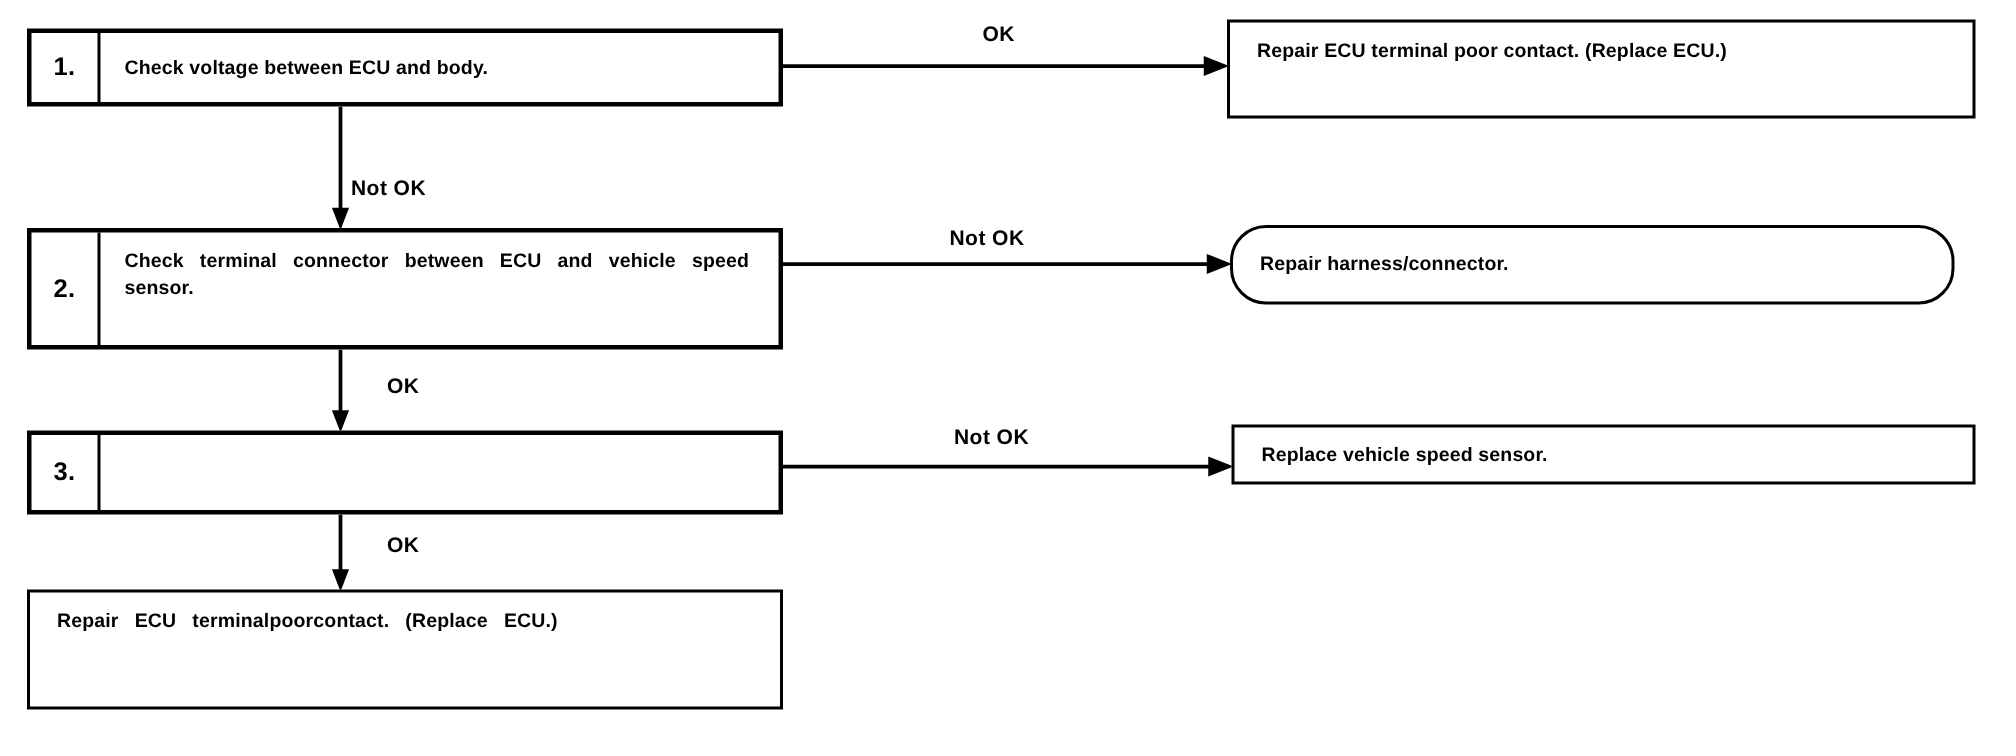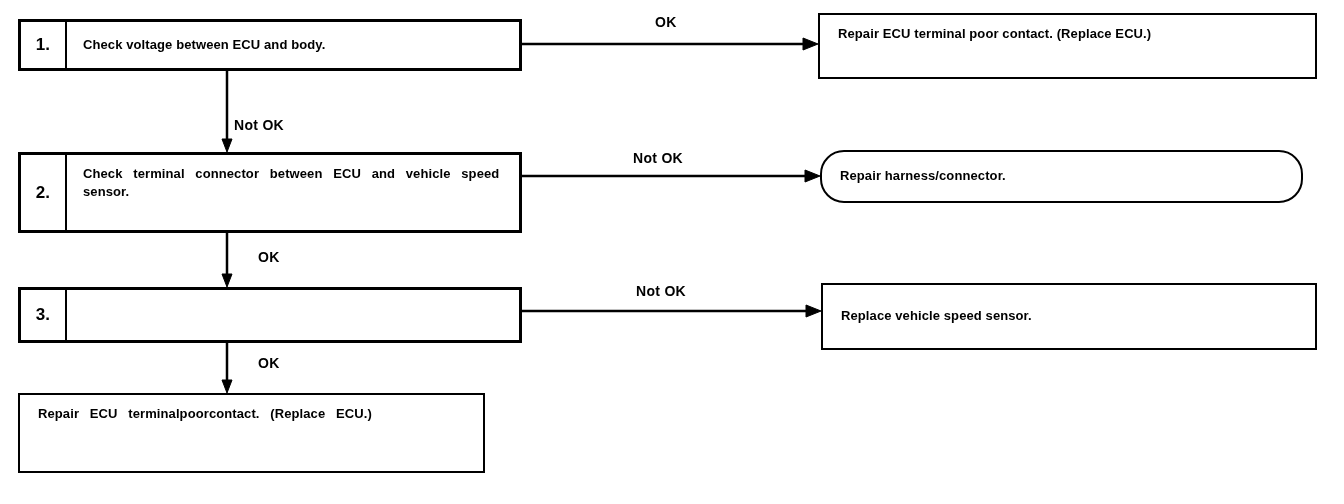--- a/index.html
+++ b/index.html
@@ -66,25 +66,25 @@
     word-spacing: 7px;
   }
   .node.result .node-text {
     padding-left: 18px;
   }
 
   
   #box-step-1        { left: 18px;  top: 19px;  width: 504px; height: 52px; }
   #box-step-2        { left: 18px;  top: 152px; width: 504px; height: 81px; }
   #box-step-3        { left: 18px;  top: 287px; width: 504px; height: 56px; }
-  #box-final-repair  { left: 18px;  top: 393px; width: 467px; height: 80px; }
+  #box-final-repair  { left: 18px;  top: 393px; width: 504px; height: 80px; }
 
   #box-result-1      { left: 818px; top: 13px;  width: 499px; height: 66px; }
   #box-result-2      { left: 820px; top: 150px; width: 483px; height: 53px; border-radius: 24px; }
-  #box-result-3      { left: 821px; top: 283px; width: 496px; height: 67px; }
+  #box-result-3      { left: 821px; top: 283px; width: 496px; height: 40px; }
 
   
   .edge-label {
     position: absolute;
     font-size: 14px;
     font-weight: bold;
     letter-spacing: 0.3px;
     white-space: nowrap;
   }
   #label-v-1 { left: 234px; top: 117px; }

